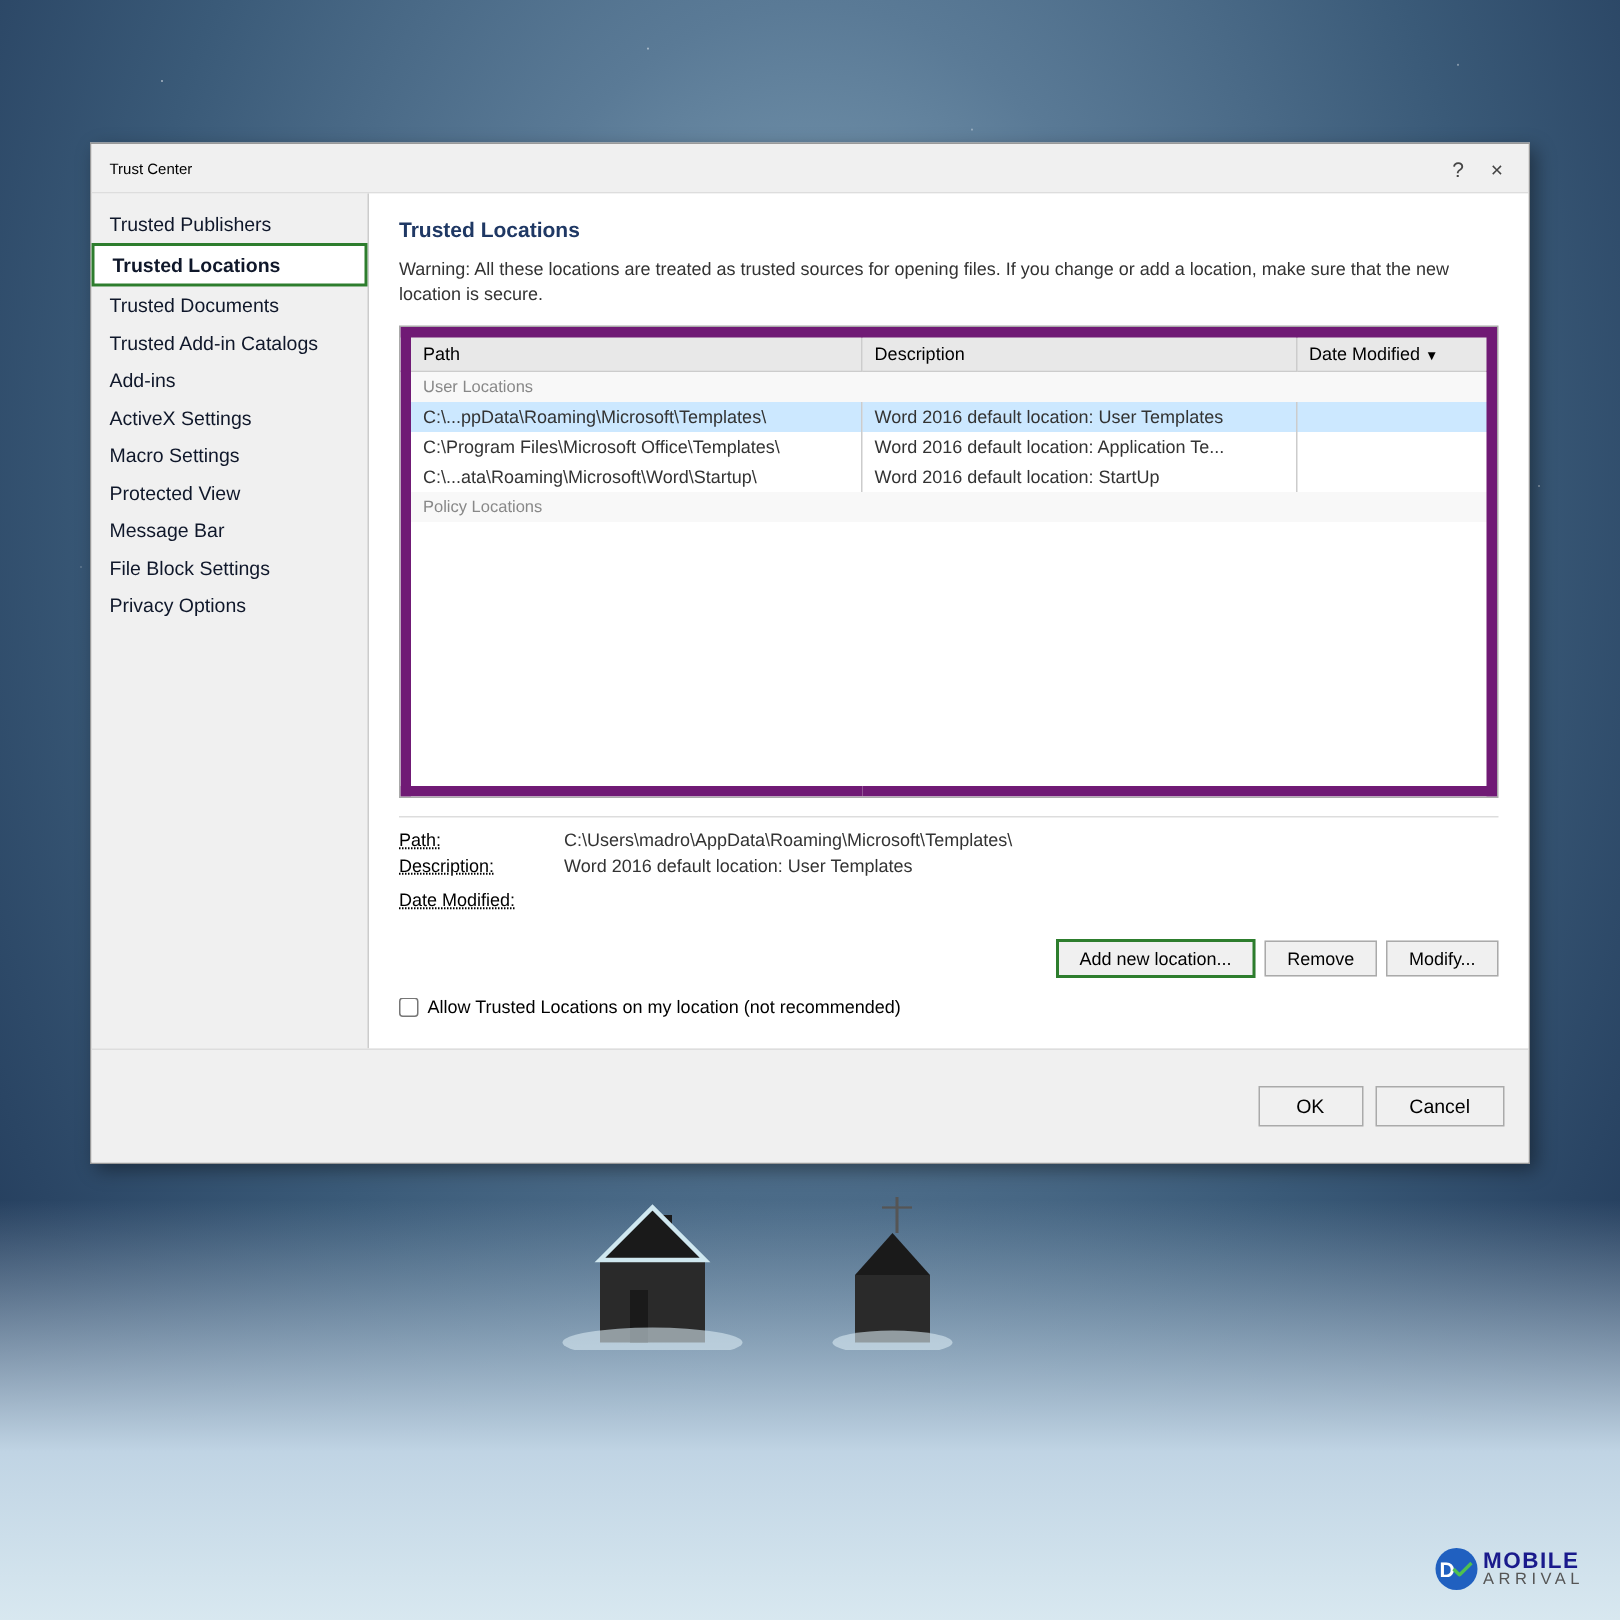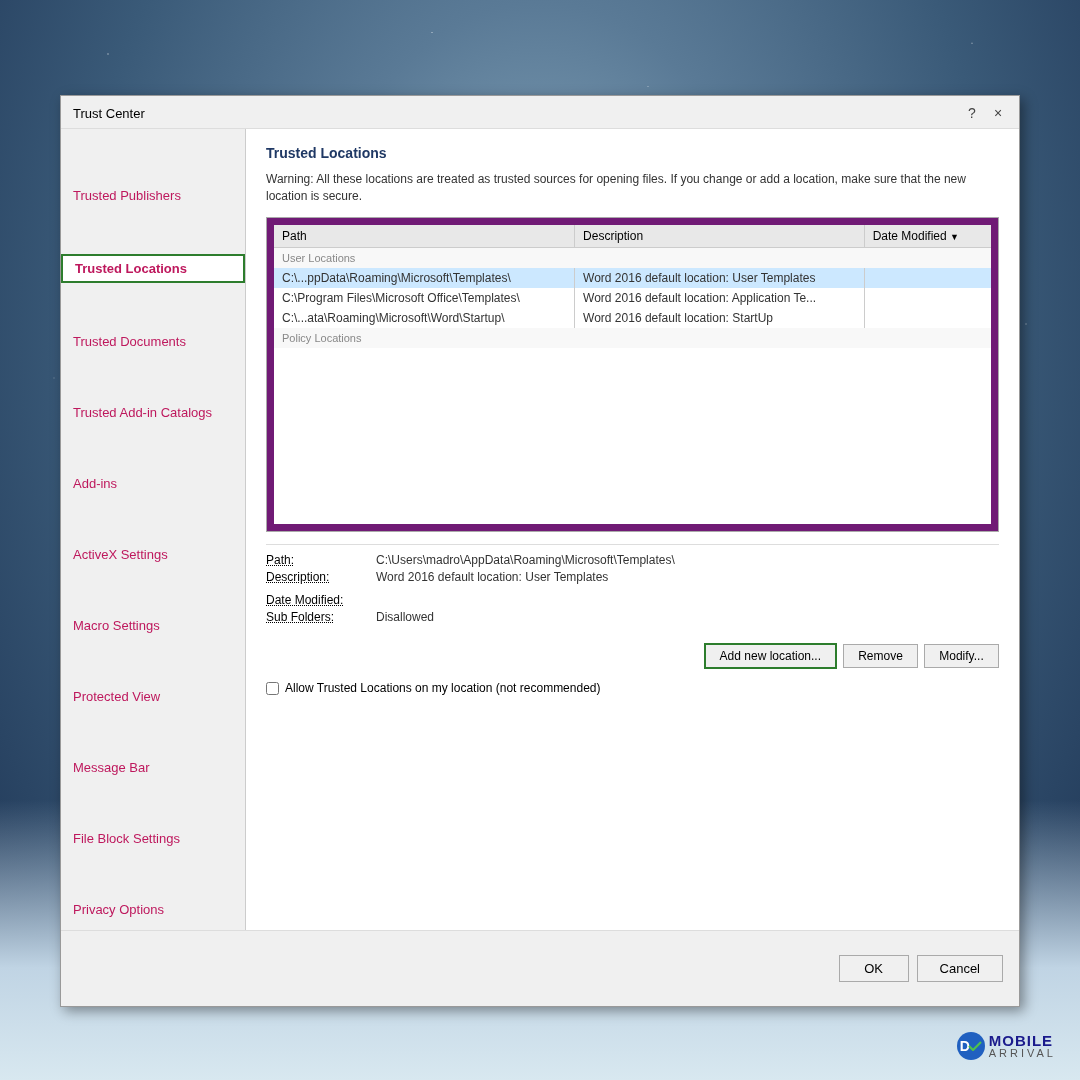--- a/index.html
+++ b/index.html
@@ -80,21 +80,21 @@
     .dialog-titlebar {
       display: flex;
       align-items: center;
       justify-content: space-between;
       background: #f0f0f0;
       padding: 8px 12px 6px 12px;
       border-bottom: 1px solid #ddd;
     }
 
     .dialog-title {
-      font-size: 13px;
+      font-size: 10px;
       font-weight: normal;
       color: #000;
     }
 
     .dialog-controls {
       display: flex;
       align-items: center;
       gap: 8px;
     }
 
@@ -120,24 +120,23 @@
     .sidebar {
       width: 185px;
       background: #f0f0f0;
       border-right: 1px solid #ccc;
       padding: 8px 0;
     }
 
     .sidebar-item {
       padding: 5px 12px;
       cursor: pointer;
-      color: #be185d;
+      color: #0f172a;
       font-size: 13px;
       white-space: nowrap;
-      margin-top: 46px;
     }
 
     .sidebar-item.active {
       background: #fff;
       border: 2px solid #2d7d2d;
       font-weight: bold;
     }
 
     
     .main-content {
@@ -470,24 +469,20 @@
           </div>
           <div class="details-row">
             <span class="details-label">Description:</span>
             <span class="details-value">Word 2016 default location: User Templates</span>
           </div>
           <div style="height:6px"></div>
           <div class="details-row">
             <span class="details-label">Date Modified:</span>
             <span class="details-value"></span>
           </div>
-          <div class="details-row">
-            <span class="details-label">Sub Folders:</span>
-            <span class="details-value">Disallowed</span>
-          </div>
         </div>
 
         <div class="action-buttons">
           <button class="btn highlighted">Add new location...</button>
           <button class="btn">Remove</button>
           <button class="btn">Modify...</button>
         </div>
 
         <div class="checkbox-row">
           <input type="checkbox" id="allow-network" style="">

